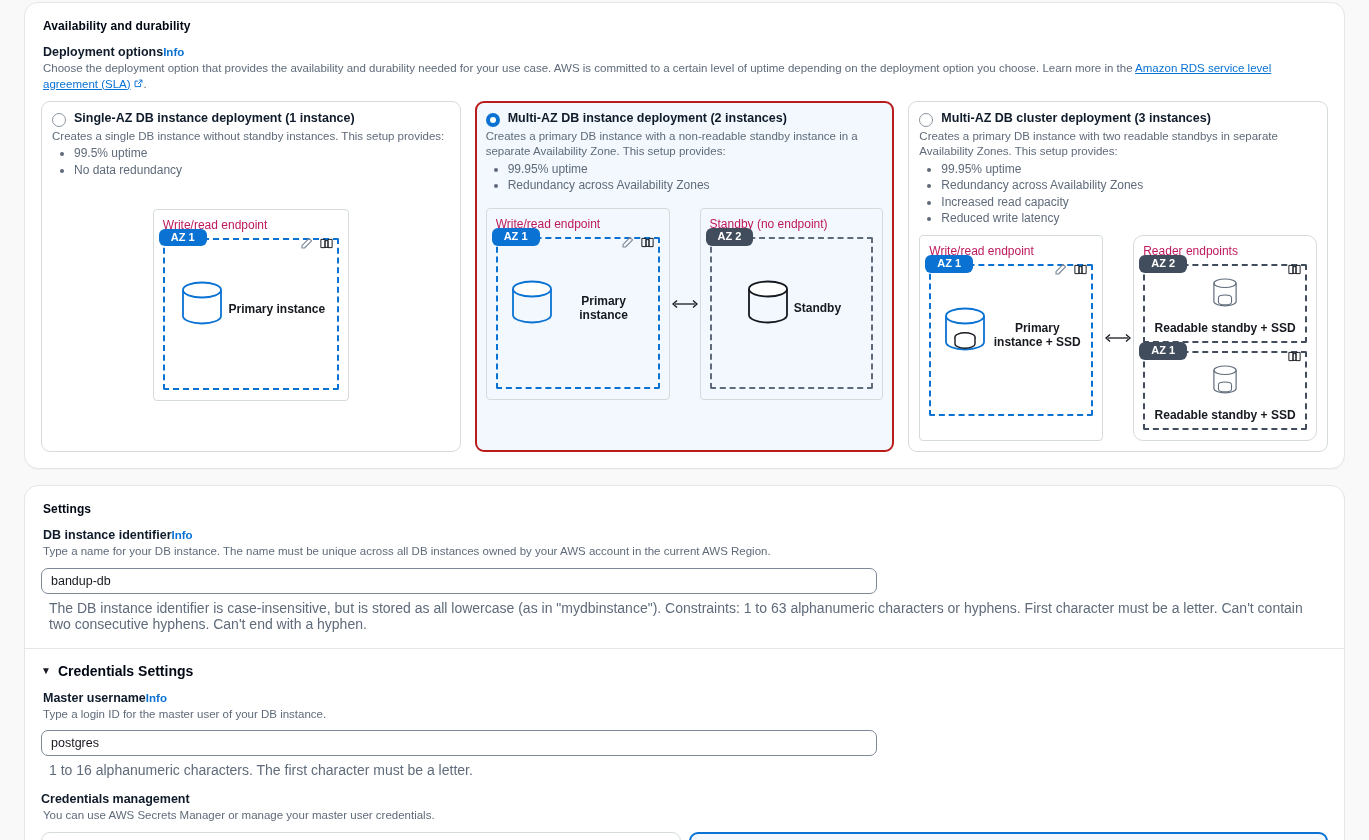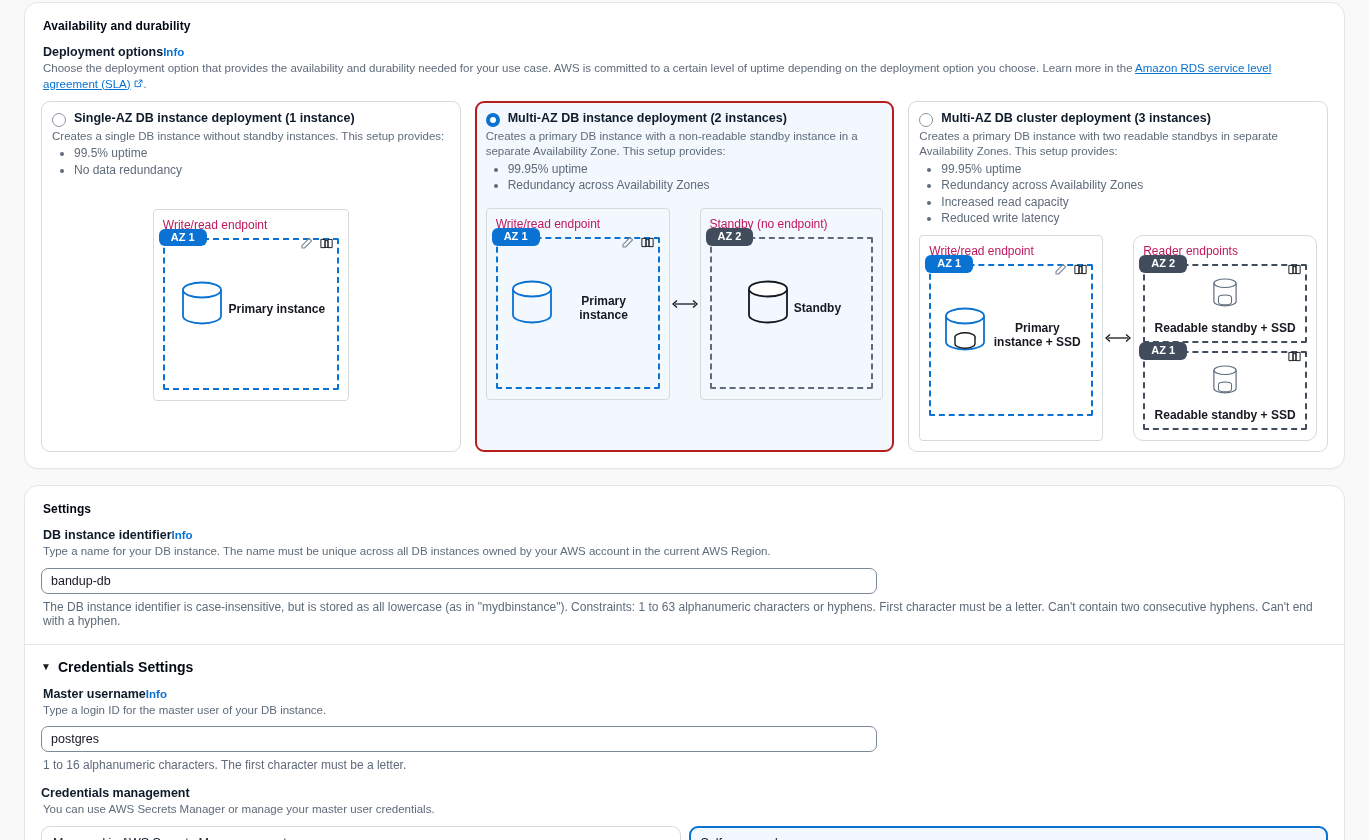--- a/index.html
+++ b/index.html
@@ -109,21 +109,21 @@
   .collapse-title { font-size: 14px; font-weight: bold; color: #000814; display:flex; align-items:center; gap:7px; margin-bottom: 12px; }
   .caret { font-size: 10px; color: #16191f; }
 
   .text-input {
     width: 836px; height: 26px;
     border: 1px solid #7d8998; border-radius: 7px;
     background: #ffffff; color: #16191f;
     font-size: 12.5px; font-family: "Liberation Sans", sans-serif;
     padding: 0 9px; outline: none;
   }
-  .constraint { font-size: 12px; color: #5f6b7a; margin-top: 6px; margin-left: 2px; }
+  .constraint { font-size: 14px; color: #5f6b7a; margin-top: 6px; margin-left: 8px; }
 
   .cred-row { display: flex; gap: 8px; margin-top: 8px; }
   .cred-card {
     flex: 1 1 0; border: 1px solid #d5dbdb; border-radius: 9px;
     background: #ffffff; padding: 9px 11px 10px 11px;
     display: flex; gap: 9px; align-items: flex-start;
   }
   .cred-card.selected {
     border: 2px solid #0972d3; background: #f2f8fd;
     padding: 8px 10px 9px 10px;

